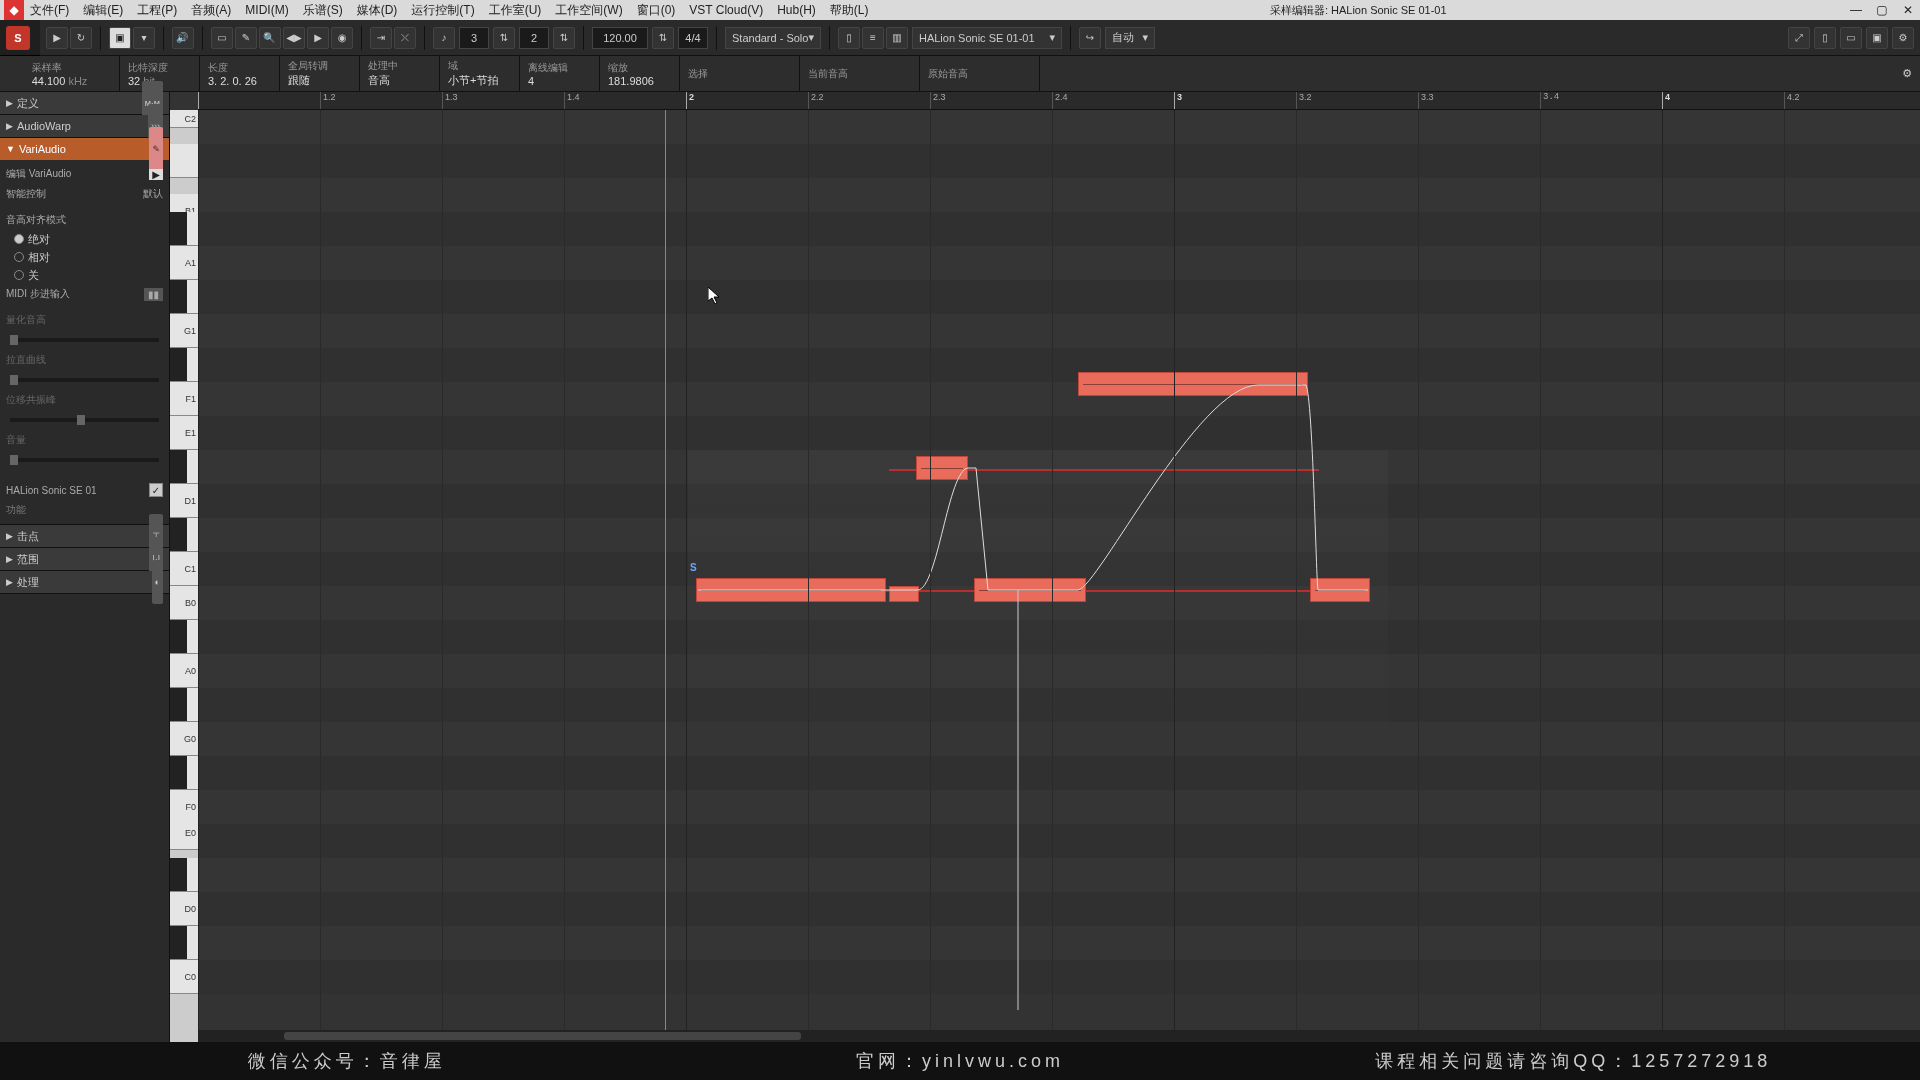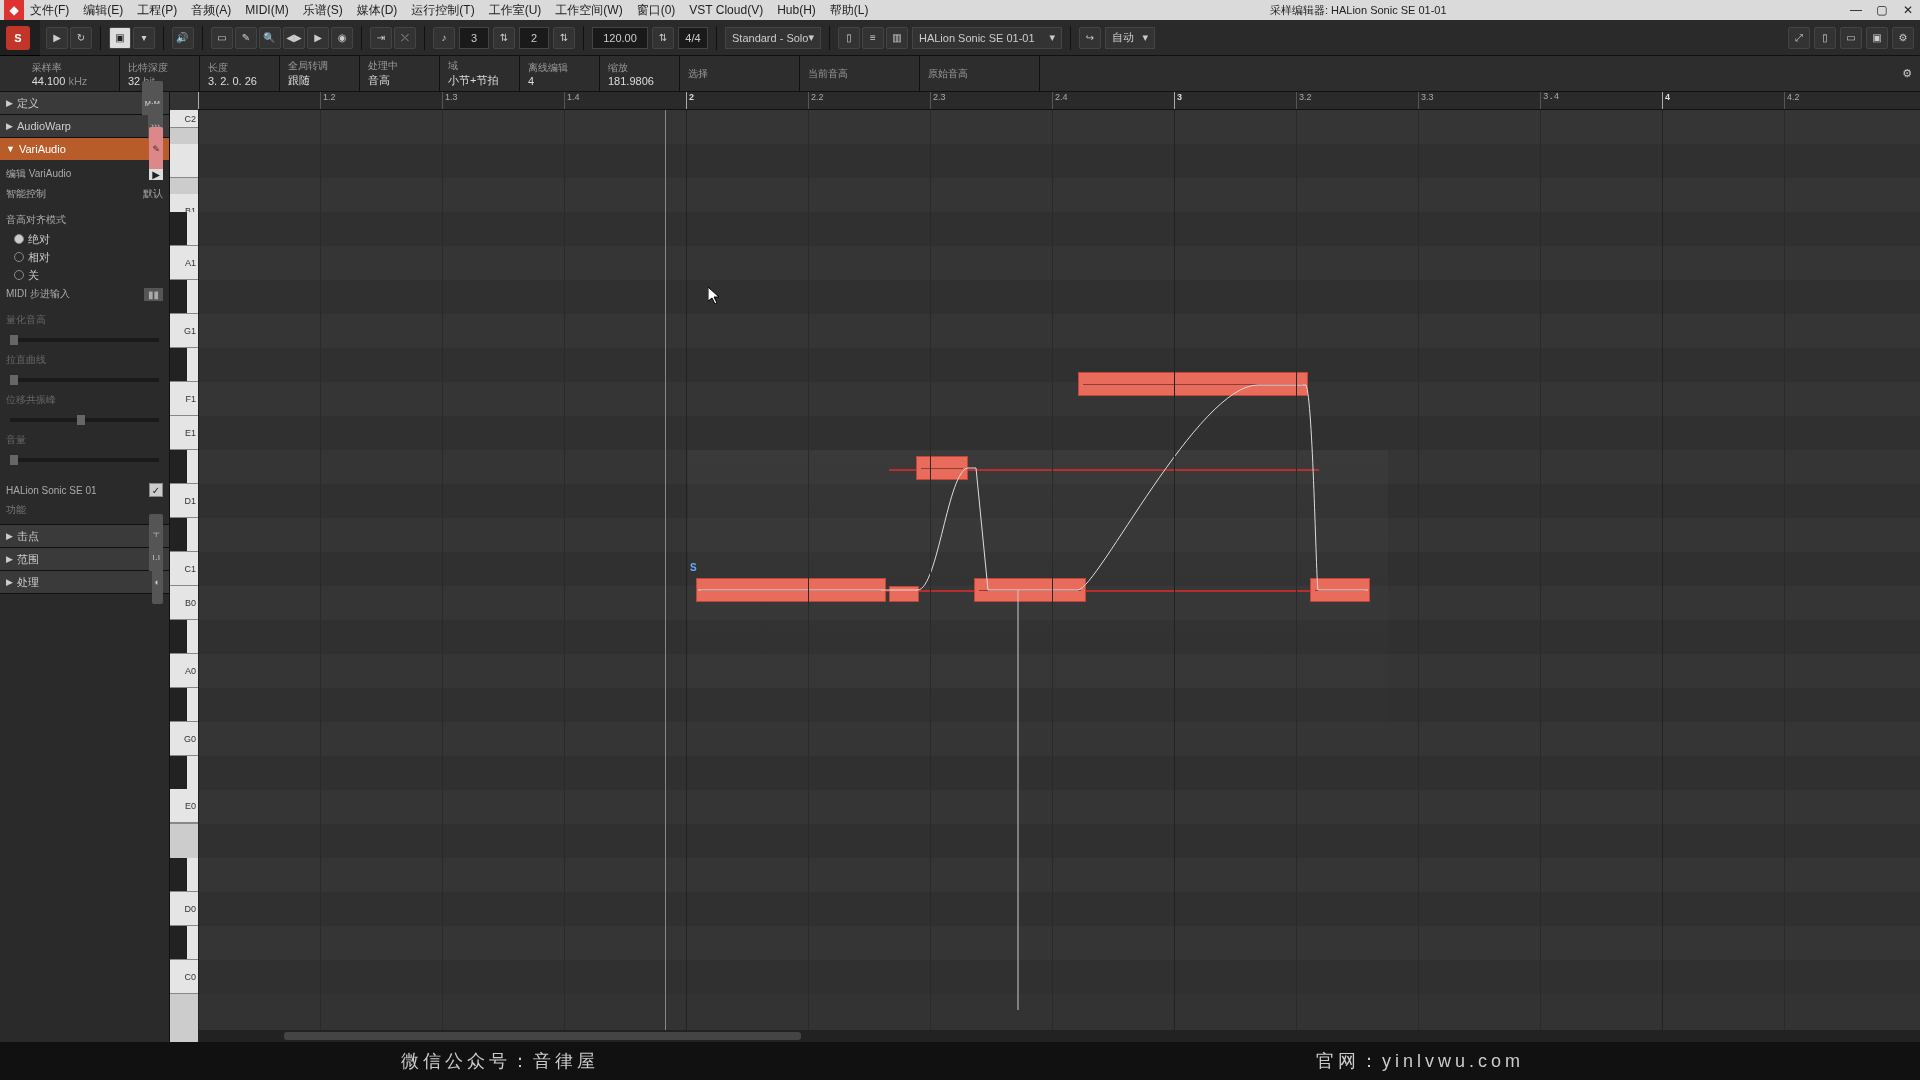--- a/index.html
+++ b/index.html
@@ -425,21 +425,21 @@
           <span class="lbl">A0</span>
         </div>
         <div class="pkey black" style="top: 578px; height: 34px;"></div>
         <div class="pkey" style="top: 612px; height: 34px;">
           <span class="lbl">G0</span>
         </div>
         <div class="pkey black" style="top: 646px; height: 34px;"></div>
         <div class="pkey" style="top: 680px; height: 34px;">
           <span class="lbl">F0</span>
         </div>
-        <div class="pkey" style="top: 679px; height: 34px;">
+        <div class="pkey" style="top: 706px; height: 34px;">
           <span class="lbl">E0</span>
         </div>
         <div class="pkey black" style="top: 748px; height: 34px;"></div>
         <div class="pkey" style="top: 782px; height: 34px;">
           <span class="lbl">D0</span>
         </div>
         <div class="pkey black" style="top: 816px; height: 34px;"></div>
         <div class="pkey" style="top: 850px; height: 34px;">
           <span class="lbl">C0</span>
         </div>
@@ -528,13 +528,14 @@
       <svg width="16" height="20">
           <path d="M0 0 L0 14 L4 11 L7 17 L9 16 L6 10 L11 10 Z" fill="#fff" stroke="#000" stroke-width="1"></path>
         </svg>
     </div>
   </div>
 </div>
 
 <div class="bottombar">
   <div class="sec">微信公众号：音律屋</div>
   <div class="sec">官网：yinlvwu.com</div>
+  <div class="sec">课程相关问题请咨询QQ：1257272918</div>
 </div>
 
 </body></html>

